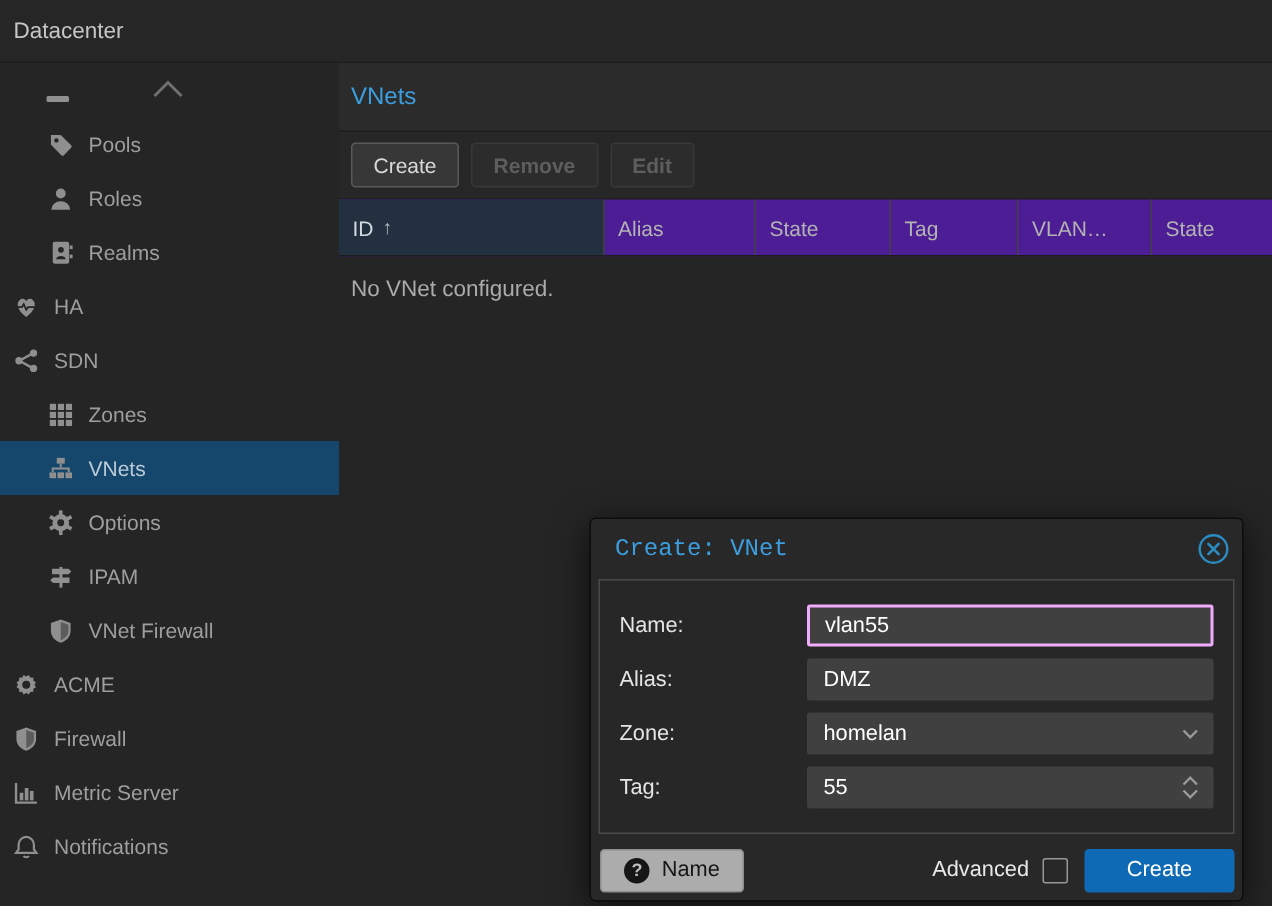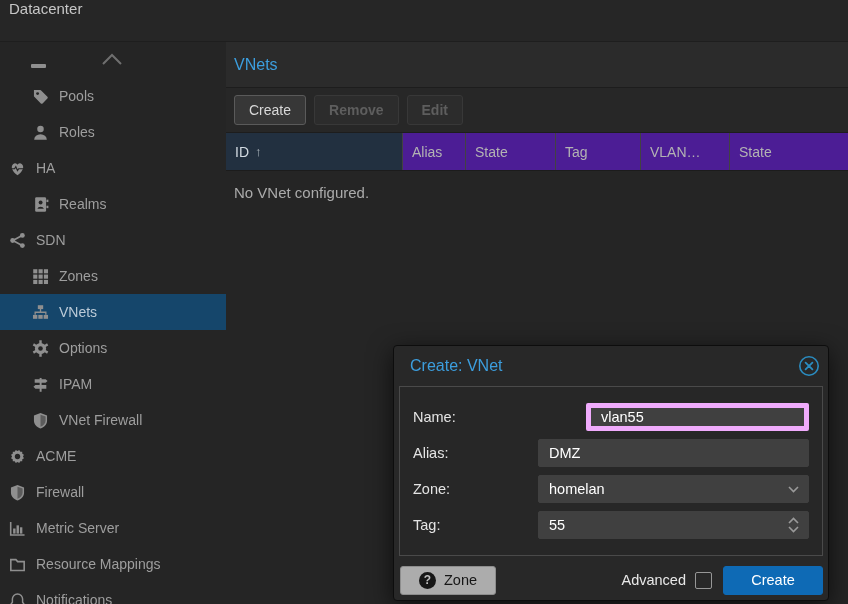--- a/index.html
+++ b/index.html
@@ -2,21 +2,21 @@
 <html><head>
 <meta charset="utf-8">
 <style>
   * { margin:0; padding:0; box-sizing:border-box; }
   html,body { width:848px; height:604px; overflow:hidden; background:#252525;
     font-family:"Liberation Sans", sans-serif; }
   #app { position:relative; width:848px; height:604px; background:#252525; }
 
   
   #topbar { position:absolute; left:0; top:0; width:848px; height:42px;
-    background:#262626; border-bottom:1px solid #1e1e1e; display:flex; }
+    background:#262626; border-bottom:1px solid #1e1e1e; display:flex; align-items:center; }
   #topbar .title { color:#c6c6c6; font-size:15px; padding-left:9px; }
 
   
   #sidebar { position:absolute; left:0; top:42px; width:265px; height:562px;
     background:#252525; border-right:1px solid #3a3a3a; overflow:hidden;text-align:center; }
   .side-item { height:36px; display:flex; align-items:center; position:relative;
     color:#9e9e9e; font-size:14px; cursor:pointer; }
   .side-item.selected { background:#15466b; color:#bccbd8; }
   .side-item .ic { width:17px; height:17px; display:inline-flex; align-items:center;
     justify-content:center; flex:0 0 17px; }
@@ -47,31 +47,31 @@
     border-right:1px solid #424242; cursor:pointer; }
   .gcol.sorted { background:#223040; color:#d2dae1; }
   .gcol .sort-arrow { margin-left:6px; color:#aeb6bd; font-size:13px; }
   .gcol.last { border-right:none; flex:1; }
   #grid-empty { color:#ababab; font-size:15px; padding:13px 0 0 8px; }
 
   
   #dialog { position:absolute; left:393px; top:345px; width:436px; height:256px;
     background:#282828; border:1px solid #0d0d0d; border-radius:4px;
     box-shadow:0 6px 24px rgba(0,0,0,0.65); }
-  #dialog-header { height:40px; display:flex; align-items:center; position:relative; }
+  #dialog-header { height:40px; display:flex; align-items:center; position:relative;font-family:Liberation Mono, monospace; }
   #dialog-header .dtitle { color:#3c9ede; font-size:16px; padding-left:16px; }
   #dialog-close { position:absolute; right:8px; top:9px; width:22px; height:22px; cursor:pointer; }
   #dialog-body { position:absolute; left:5px; top:40px; width:424px; height:170px;
     background:#272727; border:1px solid #4a4a4a; padding:16px 13px 0 13px; }
   .drow { display:flex; align-items:center; height:28px; margin-bottom:8px; }
   .drow .dlabel { width:125px; color:#e4e4e4; font-size:14.5px; flex:0 0 125px; }
   .dfield { flex:1; height:28px; background:#404040; border:1px solid #404040; border-radius:2px;
     color:#ffffff; font-size:14.5px; display:flex; align-items:center; padding-left:10px;
     position:relative; }
-  .dfield.focused { border:5px solid #f0abfc;margin-left:48px; }
+  .dfield.focused { border:2px solid #f0abfc; }
   .dfield .trigger { position:absolute; right:9px; display:flex; flex-direction:column;
     align-items:center; gap:2px; }
   #dialog-footer { position:absolute; left:0; top:214px; width:434px; height:40px;
     display:flex; align-items:center; padding:0 5px 0 6px; }
   #help-btn { height:29px; width:96px; background:#acacac; border:1px solid #8d8d8d;
     border-radius:3px; display:flex; align-items:center; justify-content:center; gap:8px;
     color:#161616; font-size:14.5px; cursor:pointer; }
   #help-icn { width:17px; height:17px; border-radius:50%; background:#161616; color:#bfbfbf;
     font-size:12px; font-weight:bold; display:flex; align-items:center; justify-content:center; }
   #footer-right { margin-left:auto; display:flex; align-items:center; }
@@ -110,41 +110,41 @@
       </div>
       <div class="side-item lvl1">
         <span class="ic">
           <svg width="17" height="17" viewBox="0 0 14 14">
             <circle cx="7" cy="4.1" r="2.7" fill="#8f8f8f"></circle>
             <path d="M1.8 13 a5.2 4.6 0 0 1 10.4 0 z" fill="#8f8f8f"></path>
           </svg>
         </span>
         <span class="lbl">Roles</span>
       </div>
-      <div class="side-item lvl0">
-        <span class="ic">
-          <svg width="17" height="17" viewBox="0 0 14 14">
-            <path d="M7 12.6 C2.2 9 1.3 5.4 3.3 3.4 C4.9 1.9 6.5 2.7 7 4 C7.5 2.7 9.1 1.9 10.7 3.4 C12.7 5.4 11.8 9 7 12.6 Z" fill="#8f8f8f"></path>
-            <path d="M2 7.2 h2.6 l1 -1.6 l1.4 3 l1 -1.4 h4" stroke="#252525" stroke-width="1" fill="none"></path>
-          </svg>
-        </span>
-        <span class="lbl">HA</span>
-        <span class="arrow-right"></span>
-      </div>
       <div class="side-item lvl1">
         <span class="ic">
           <svg width="17" height="17" viewBox="0 0 14 14">
             <rect x="2.6" y="1" width="9" height="12" rx="1" fill="#8f8f8f"></rect>
             <rect x="11.9" y="3" width="1.6" height="2" fill="#8f8f8f"></rect>
             <rect x="11.9" y="8" width="1.6" height="2" fill="#8f8f8f"></rect>
             <circle cx="7.1" cy="5.4" r="1.6" fill="#252525"></circle>
             <path d="M4.4 10.6 a2.8 2.4 0 0 1 5.4 0 z" fill="#252525"></path>
           </svg>
         </span>
         <span class="lbl">Realms</span>
+      </div>
+      <div class="side-item lvl0">
+        <span class="ic">
+          <svg width="17" height="17" viewBox="0 0 14 14">
+            <path d="M7 12.6 C2.2 9 1.3 5.4 3.3 3.4 C4.9 1.9 6.5 2.7 7 4 C7.5 2.7 9.1 1.9 10.7 3.4 C12.7 5.4 11.8 9 7 12.6 Z" fill="#8f8f8f"></path>
+            <path d="M2 7.2 h2.6 l1 -1.6 l1.4 3 l1 -1.4 h4" stroke="#252525" stroke-width="1" fill="none"></path>
+          </svg>
+        </span>
+        <span class="lbl">HA</span>
+        <span class="arrow-right"></span>
       </div>
       <div class="side-item lvl0">
         <span class="ic">
           <svg width="17" height="17" viewBox="0 0 14 14">
             <path d="M3.2 7 L10.8 2.8 M3.2 7 L10.8 11.2" stroke="#8f8f8f" stroke-width="1.4"></path>
             <circle cx="3" cy="7" r="2" fill="#8f8f8f"></circle>
             <circle cx="11" cy="2.8" r="2" fill="#8f8f8f"></circle>
             <circle cx="11" cy="11.2" r="2" fill="#8f8f8f"></circle>
           </svg>
         </span>
@@ -241,28 +241,20 @@
             <rect x="3.4" y="7" width="2" height="4.2" fill="#8f8f8f"></rect>
             <rect x="6.2" y="4.4" width="2" height="6.8" fill="#8f8f8f"></rect>
             <rect x="9" y="6" width="2" height="5.2" fill="#8f8f8f"></rect>
           </svg>
         </span>
         <span class="lbl">Metric Server</span>
       </div>
       <div class="side-item lvl0">
         <span class="ic">
           <svg width="17" height="17" viewBox="0 0 14 14">
-            <path d="M1.5 3 h4.2 l1.4 1.6 h5.4 v7.4 h-11 z" fill="none" stroke="#8f8f8f" stroke-width="1.3"></path>
-          </svg>
-        </span>
-        <span class="lbl">Resource Mappings</span>
-      </div>
-      <div class="side-item lvl0">
-        <span class="ic">
-          <svg width="17" height="17" viewBox="0 0 14 14">
             <path d="M7 1.6 a4.2 4.2 0 0 1 4.2 4.2 v2.6 l1.4 2 H1.4 l1.4 -2 V5.8 A4.2 4.2 0 0 1 7 1.6 Z" fill="none" stroke="#8f8f8f" stroke-width="1.2"></path>
             <path d="M5.6 12 a1.5 1.2 0 0 0 2.8 0" fill="none" stroke="#8f8f8f" stroke-width="1.2"></path>
           </svg>
         </span>
         <span class="lbl">Notifications</span>
       </div>
     </div>
 
   <div id="main">
     <div id="panel-header">
@@ -271,21 +263,21 @@
     <div id="toolbar">
       <button class="tbtn enabled">Create</button>
       <button class="tbtn disabled">Remove</button>
       <button class="tbtn disabled">Edit</button>
     </div>
     <div id="grid-header">
         <div class="gcol sorted" style="width: 177px;">
           <span>ID</span>
           <span class="sort-arrow">↑</span>
         </div>
-        <div class="gcol" style="width: 63px;">
+        <div class="gcol" style="width: 101px;">
           <span>Alias</span>
         </div>
         <div class="gcol" style="width: 90px;">
           <span>State</span>
         </div>
         <div class="gcol" style="width: 85px;">
           <span>Tag</span>
         </div>
         <div class="gcol" style="width: 89px;">
           <span>VLAN…</span>
@@ -342,21 +334,21 @@
               <svg width="11" height="7" viewBox="0 0 11 7">
                 <path d="M1 1 L5.5 5.5 L10 1" fill="none" stroke="#9a9a9a" stroke-width="1.6"></path>
               </svg>
             </span>
           </div>
         </div>
       </div>
     <div id="dialog-footer">
       <button id="help-btn">
         <span id="help-icn">?</span>
-        <span>Zone</span>
+        <span>Name</span>
       </button>
       <div id="footer-right">
         <span id="adv-label">Advanced</span>
         <span id="adv-check"></span>
         <button id="create-btn">Create</button>
       </div>
     </div>
   </div>
 
 </div>

